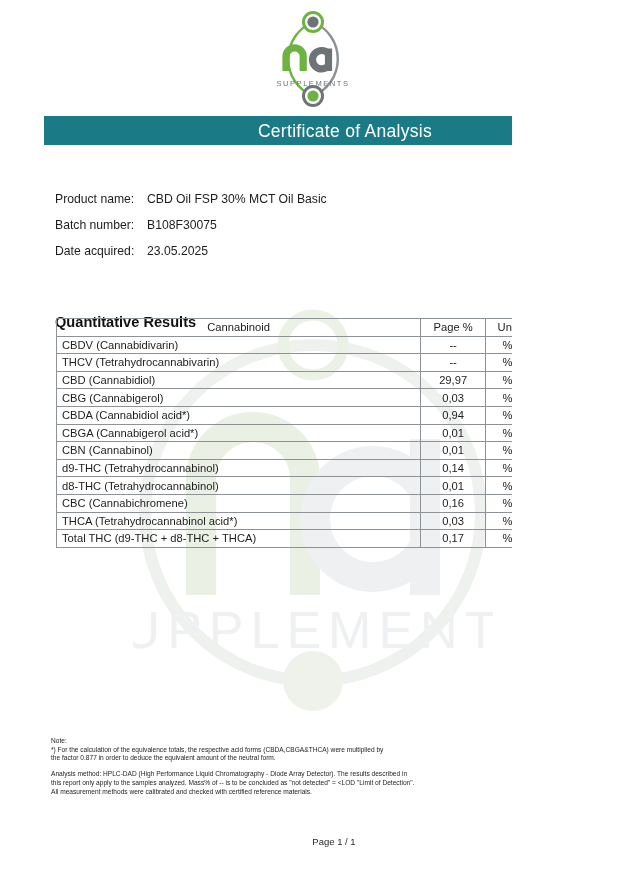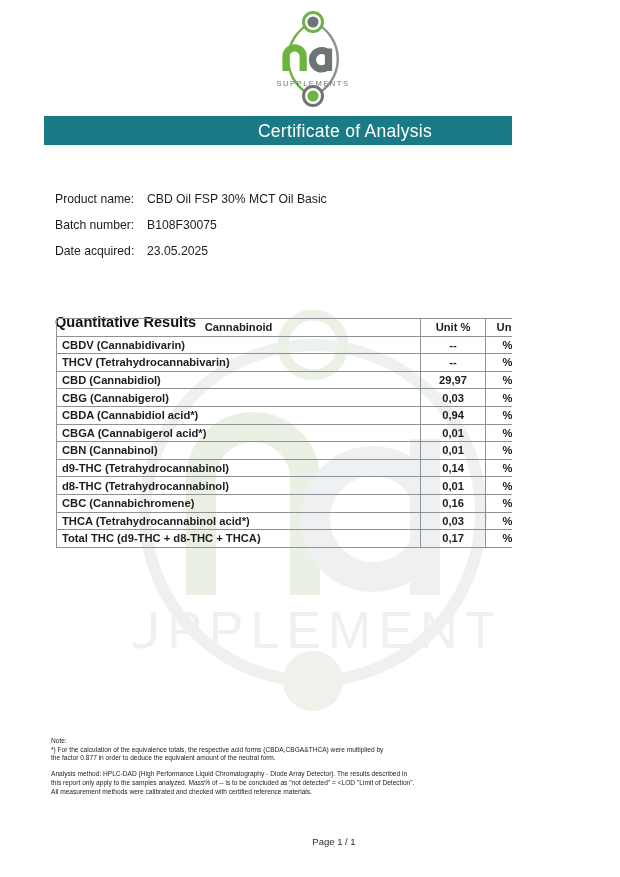--- a/index.html
+++ b/index.html
@@ -100,21 +100,21 @@
     border-collapse: collapse;
     z-index: 3;
     font-size: 11.2px;
     color: #1d1d1d;
     background: transparent;
   }
   #results-table td, #results-table th {
     border: 1px solid #8d9296;
     padding: 0 5px;
     height: 16.6px;
-    font-weight: bold;
+    font-weight: normal;
     background: transparent;
   }
   #results-table th.col-name { text-align: center; }
   #results-table th.col-mass,
   #results-table th.col-unit { text-align: center; }
   .c-name  { width: 372px; text-align: left; }
   .c-mass  { width: 56px;  text-align: center; }
   .c-unit  { width: 34px;  text-align: center; }
   tr.total-row td {
     font-weight: bold;
@@ -200,21 +200,21 @@
       <div class="meta-value">23.05.2025</div>
     </div>
   </div>
 
   <div id="section-title">Quantitative Results</div>
 
   <table id="results-table">
     <thead>
       <tr>
         <th class="c-name col-name">Cannabinoid</th>
-        <th class="c-mass col-mass">Unit %</th>
+        <th class="c-mass col-mass">Page %</th>
         <th class="c-unit col-unit">Unit</th>
       </tr>
     </thead>
     <tbody>
         <tr>
           <td class="c-name">CBDV (Cannabidivarin)</td>
           <td class="c-mass">--</td>
           <td class="c-unit">%</td>
         </tr>
         <tr>

